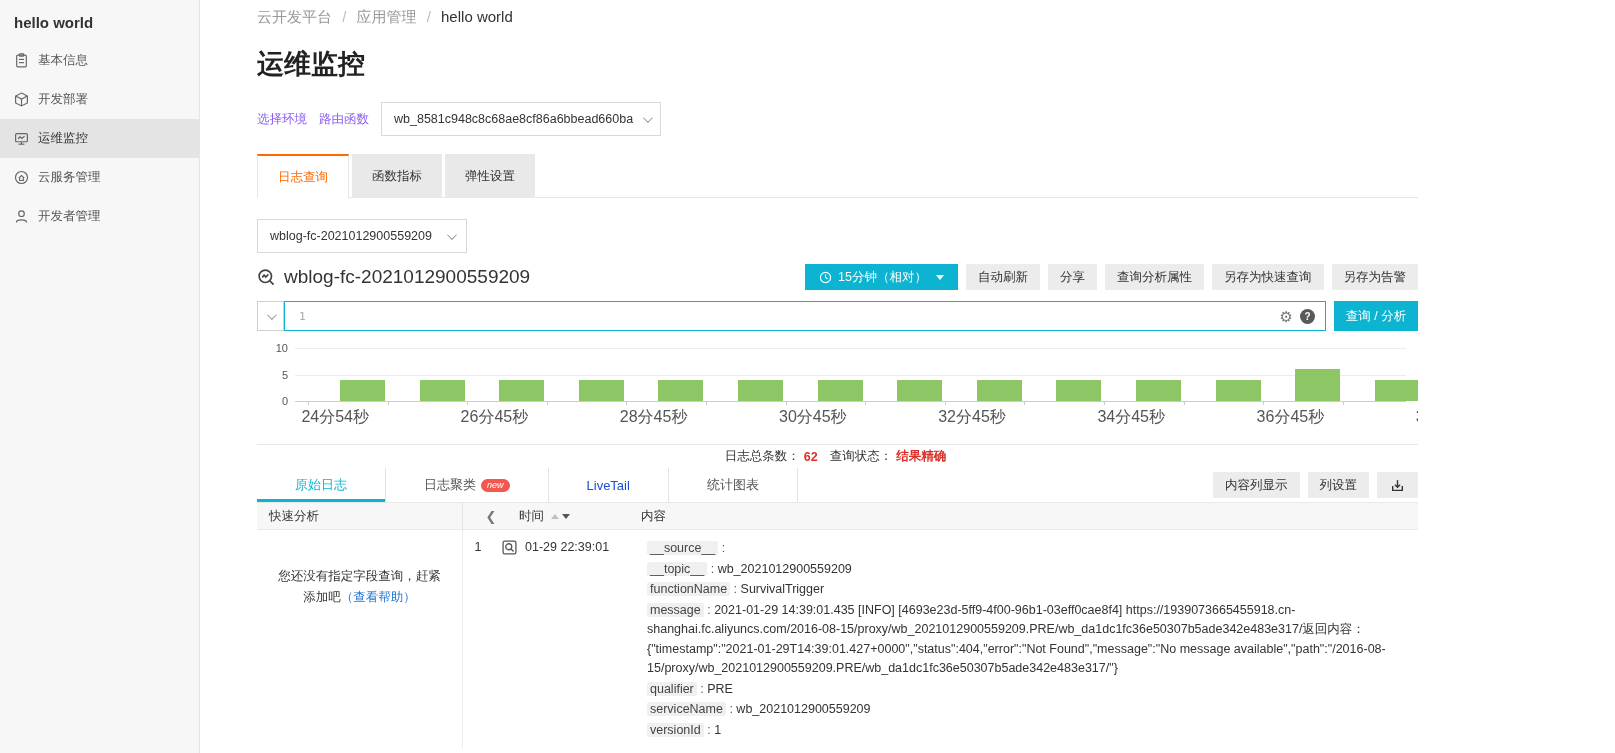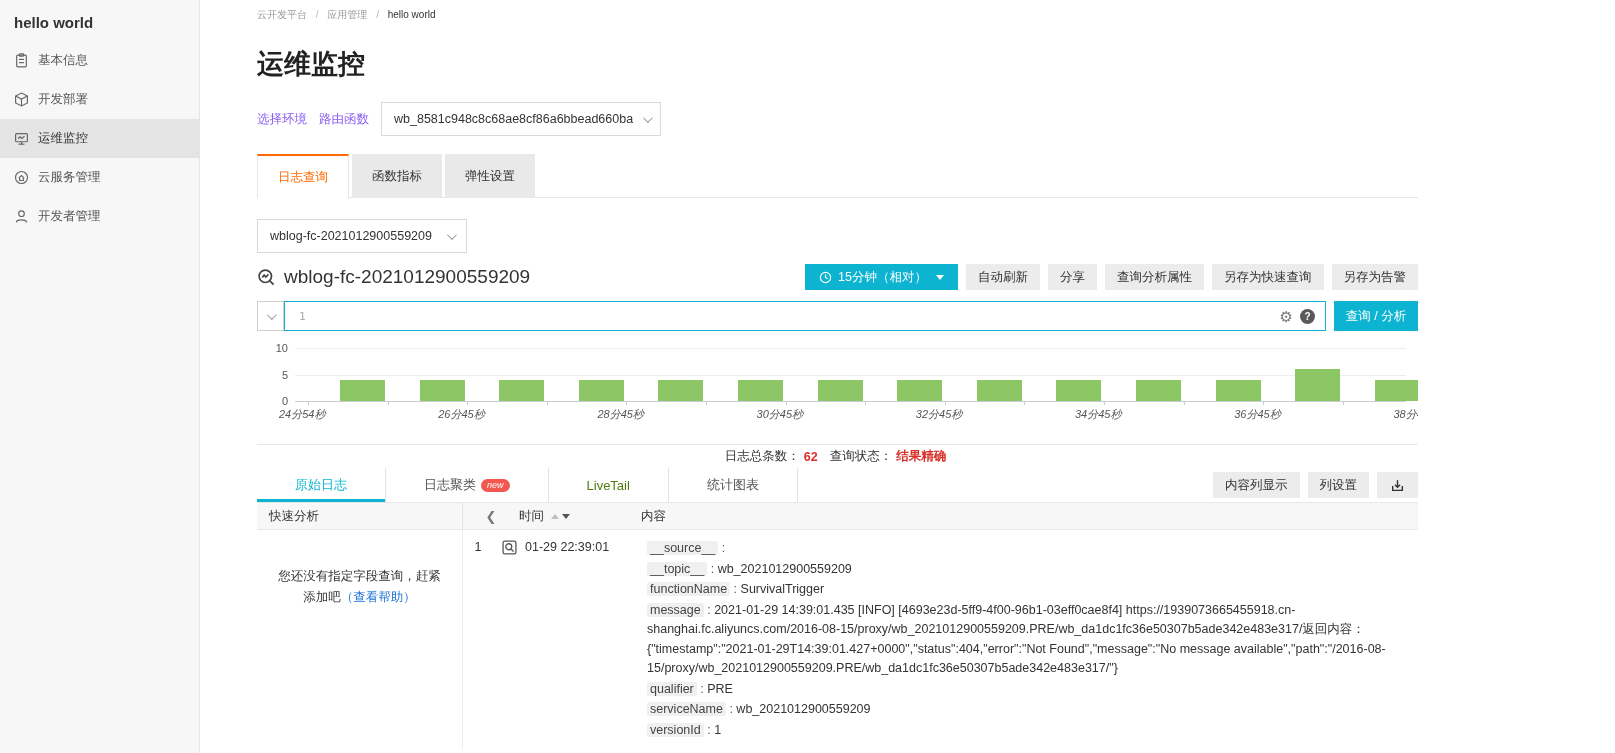--- a/index.html
+++ b/index.html
@@ -10,21 +10,21 @@
   
   .sidebar { width:200px; height:100%; background:#f7f7f7; border-right:1px solid #e5e5e5; flex:none; }
   .app-title { font-size:15px; font-weight:bold; color:#333; padding:14px 0 10px 14px; }
   .nav-item { display:flex; align-items:center; height:39px; padding-left:14px; color:#555; cursor:pointer; }
   .nav-item.active { background:#e4e4e4; color:#333; }
   .nav-item .nicon { width:15px; height:15px; margin-right:9px; flex:none; }
   .nav-item svg { display:block; stroke:#666; fill:none; stroke-width:1.1; }
 
   
   .main { flex:1; padding:8px 59px 0 57px; position:relative; }
-  .breadcrumb { font-size:10px; color:#999; height:16px; }
+  .breadcrumb { font-size:15px; color:#999; height:16px; }
   .breadcrumb .crumb { color:#999; cursor:pointer; }
   .breadcrumb .crumb.current { color:#333; cursor:default; }
   .breadcrumb .sep { margin:0 6px; color:#bbb; }
   .page-title { font-size:27px; font-weight:bold; color:#222; margin-top:22px; height:36px; }
 
   .filter-row { display:flex; align-items:center; margin-top:20px; height:34px; }
   .filter-label { color:#8b5cf6; margin-right:12px; }
   .selectbox { display:flex; align-items:center; justify-content:space-between; border:1px solid #d9d9d9;
     background:#fff; height:34px; padding:0 12px; cursor:pointer; }
   .selectbox .val { color:#333; }
@@ -68,36 +68,36 @@
   .btn-search { width:84px; margin-left:8px; background:#0cb4d2; color:#fff; border:none; font-size:12.5px;
     cursor:pointer; flex:none; }
 
   
   .chart { position:relative; margin-top:9px; height:88px; padding:8px 12px 0 38px; }
   .chart-plot { position:relative; height:54px; border-bottom:1px solid #c9ced6; }
   .gridline { position:absolute; left:0; right:0; height:1px; background:#e9ecf0; }
   .ylab { position:absolute; right:calc(100% + 7px); font-size:11px; color:#555; transform:translateY(-6px); }
   .bar { position:absolute; bottom:0; background:#8cc665; cursor:pointer; }
   .xtick { position:absolute; top:100%; width:1px; height:4px; background:#c9ced6; }
-  .xlab { position:absolute; top:calc(100% + 6px); width:90px; text-align:left; font-size:11px; color:#555;font-style:italic; }
+  .xlab { position:absolute; top:calc(100% + 6px); width:90px; text-align:right; font-size:16px; color:#555; }
 
   
   .status-line { margin-top:16px; border-top:1px solid #e8e8e8; height:24px; display:flex; align-items:center;
     justify-content:center; font-size:12.5px; color:#333; }
   .status-line .red { color:#d9312a; font-weight:bold; margin:0 4px; }
 
   
   .result-bar { display:flex; align-items:center; height:34px; }
   .rtabs { display:flex; align-items:center; height:100%; }
   .rtab { display:flex; align-items:center; justify-content:center; height:100%; padding:0 38px; color:#555;
     cursor:pointer; border-right:1px solid #e3e3e3; position:relative; font-size:13px; }
   .rtab:last-child { border-right:1px solid #e3e3e3;justify-content:flex-end; }
   .rtab.active { color:#0cb4d2; }
   .rtab.active::after { content:""; position:absolute; left:0; right:0; bottom:0; height:3px; background:#0cb4d2; }
-  .rtab.dim { color:#4d7c0f; }
+  .rtab.dim { color:#1d4ed8; }
   .badge-new { background:#f2584f; color:#fff; font-size:9px; font-style:italic; border-radius:8px; padding:1px 6px 2px;
     margin-left:5px; }
   .result-actions { margin-left:auto; display:flex; align-items:center; }
   .btn-dl { padding:0 13px; }
   .btn-dl svg { stroke:#333; fill:none; stroke-width:1.3; }
 
   
   .table-header { display:flex; height:28px; background:#f7f7f7; border-top:1px solid #e8e8e8;
     border-bottom:1px solid #e8e8e8; align-items:center; }
   .th-quick { width:206px; padding-left:12px; color:#333; border-right:1px solid #e3e3e3; height:100%;

